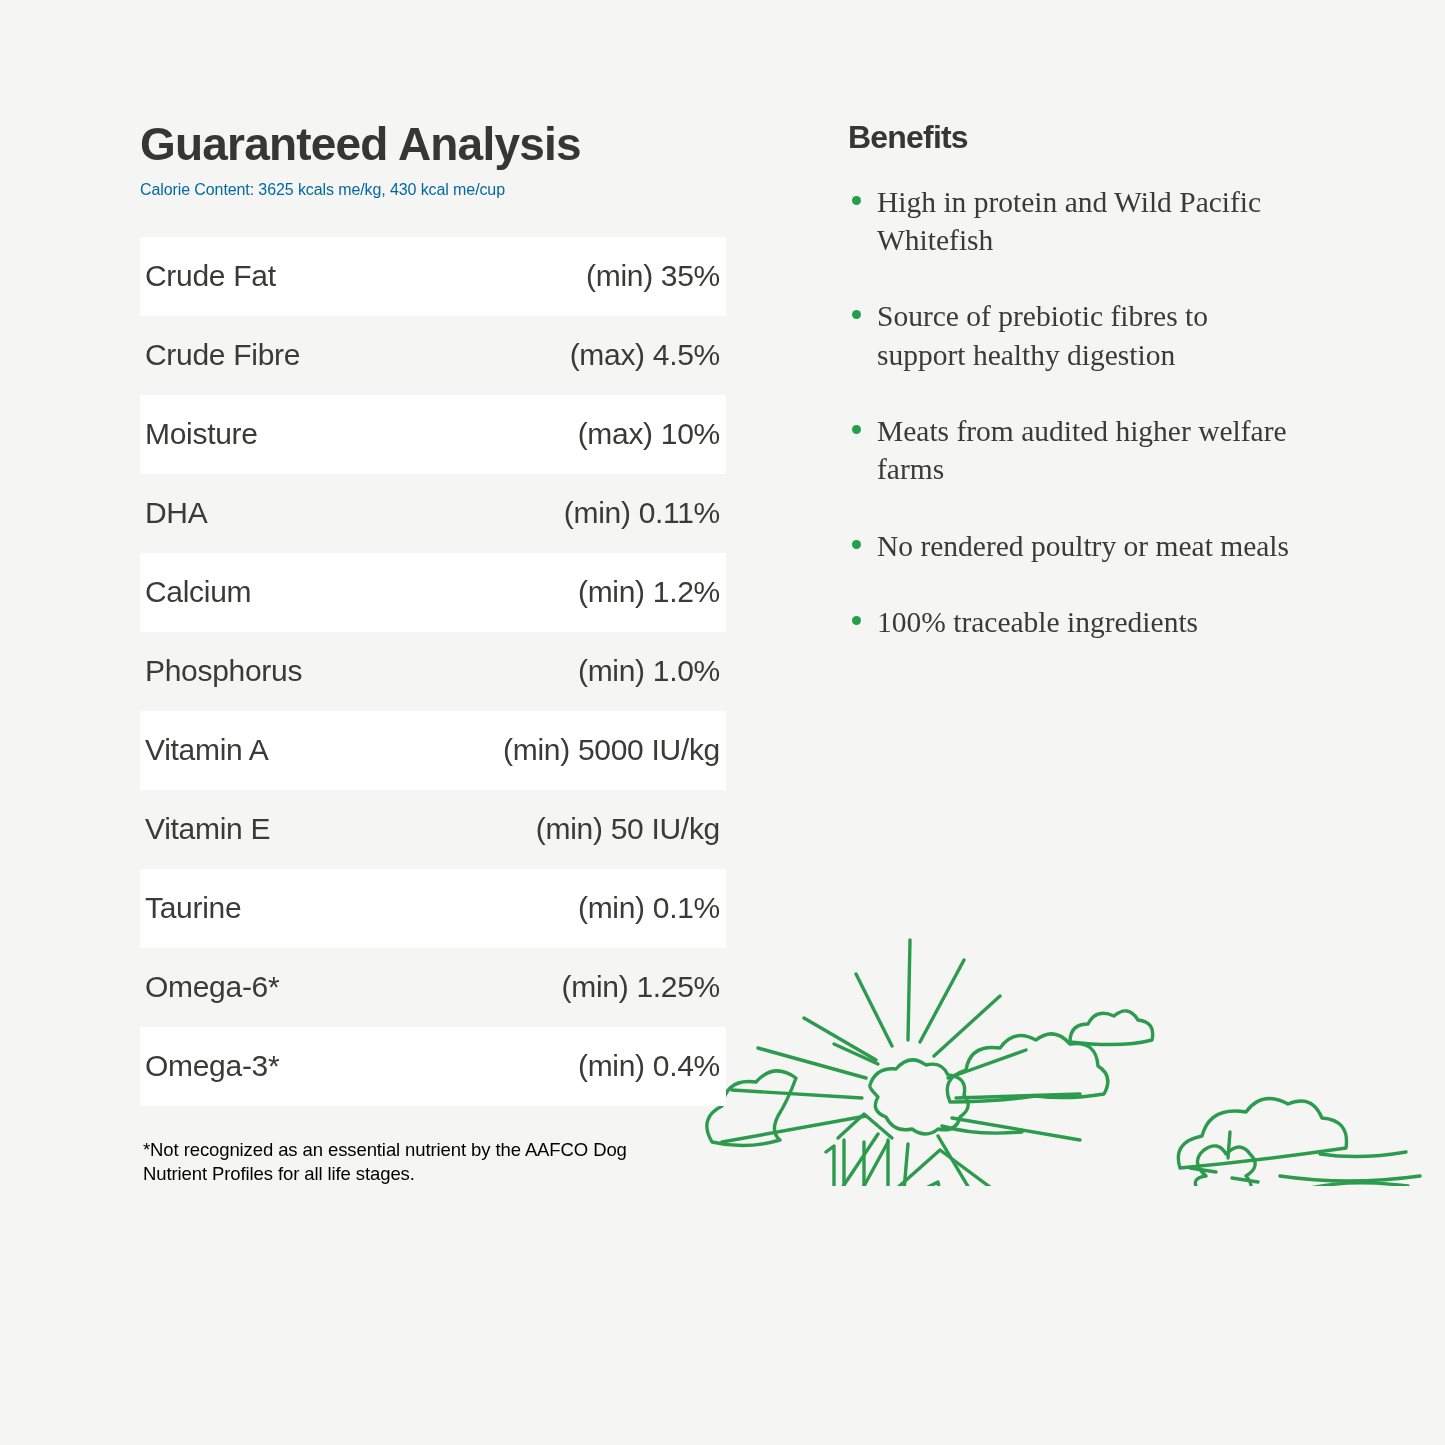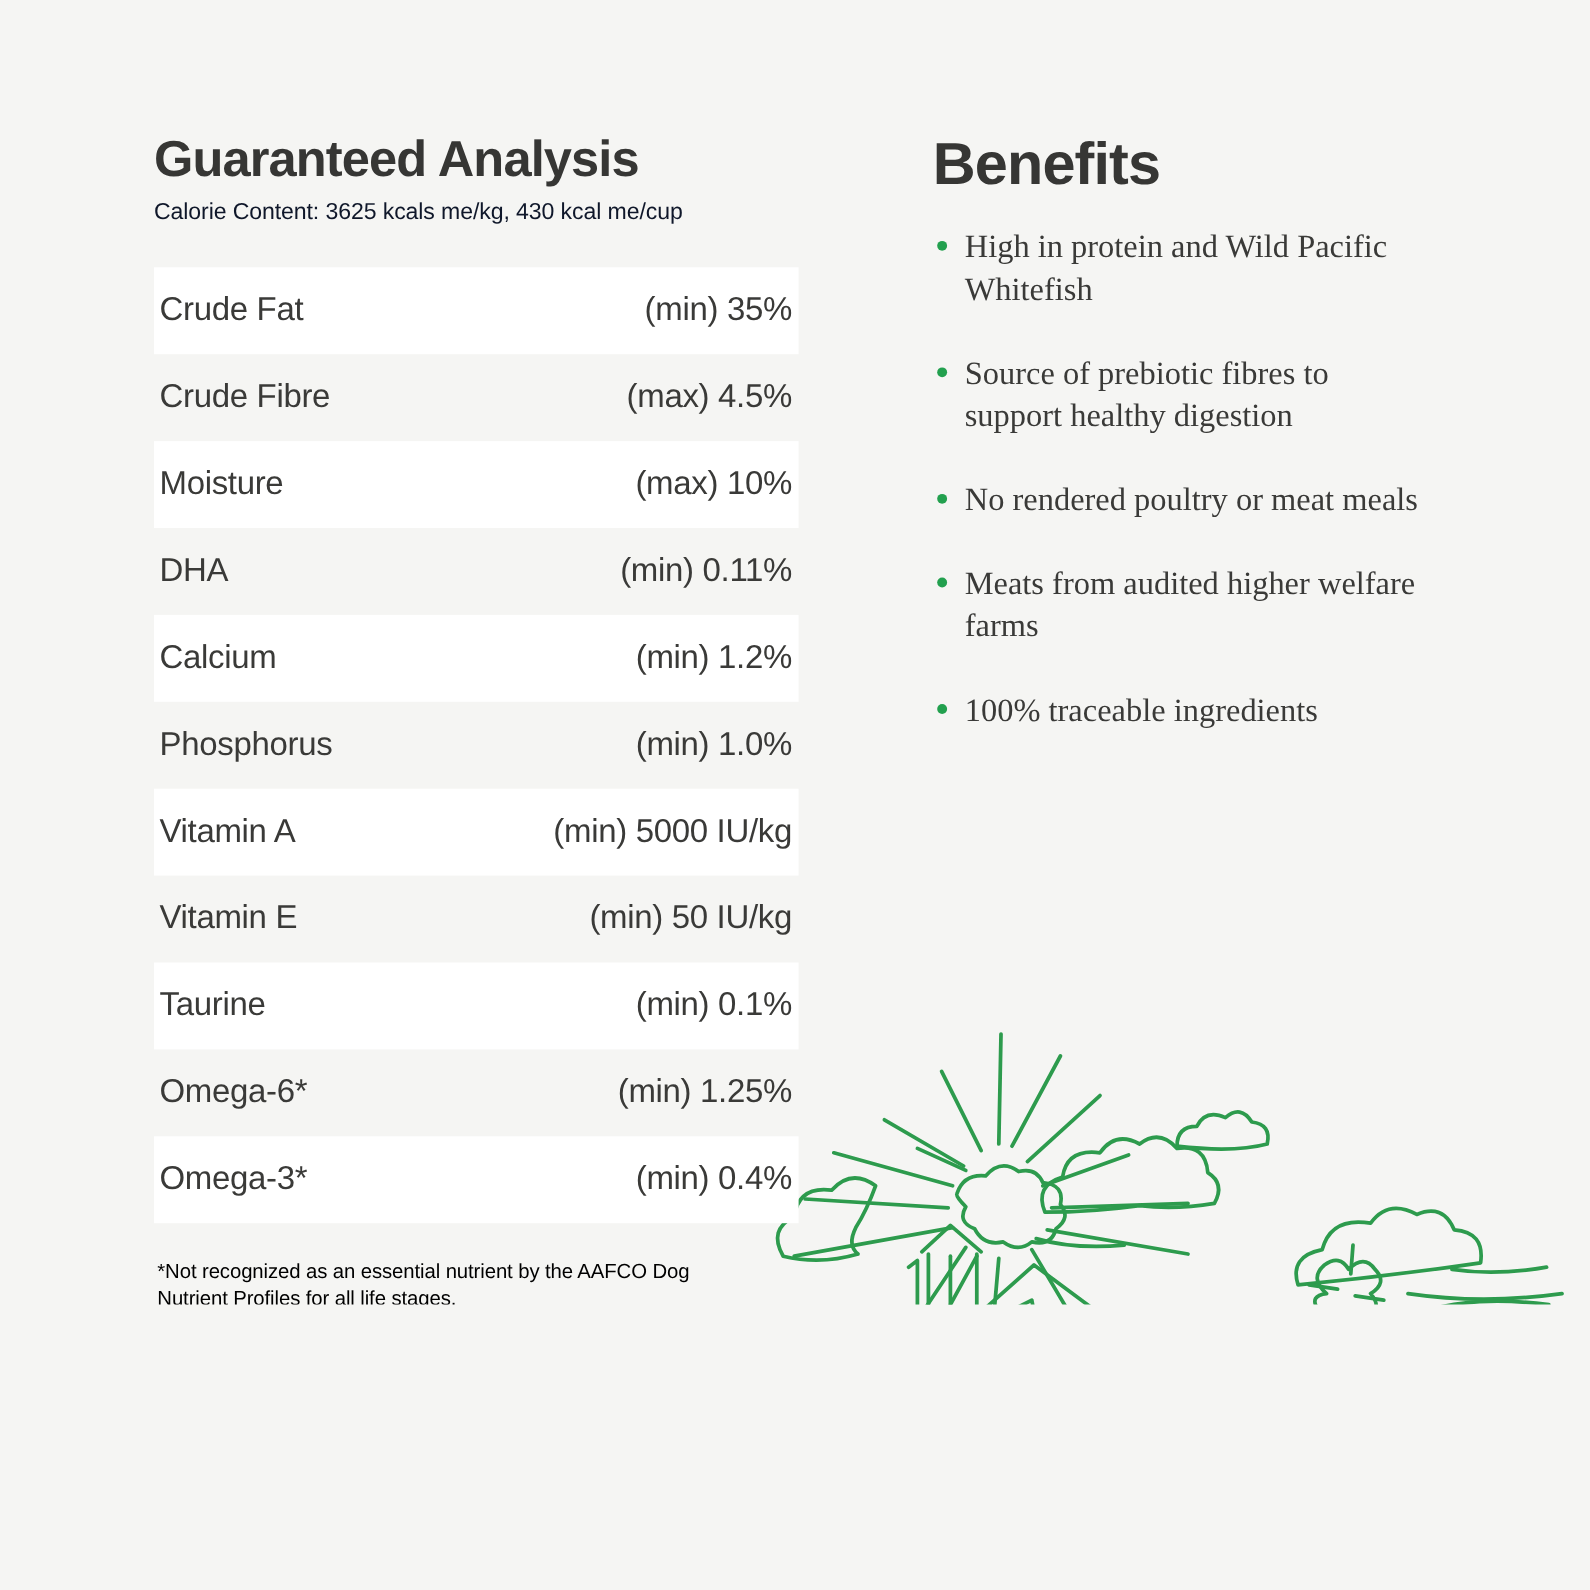--- a/index.html
+++ b/index.html
@@ -45,22 +45,22 @@
   #analysis-title {
     font-size: 46px;
     font-weight: 700;
     color: #363634;
     letter-spacing: -0.8px;
     line-height: 1.08;
   }
 
   #calorie-content {
     margin-top: 11px;
-    font-size: 21px;
-    color: #0f172a;
+    font-size: 16px;
+    color: #0369a1;
     letter-spacing: -0.1px;
   }
 
   #analysis-table {
     margin-top: 38px;
     width: 586px;
   }
 
   .analysis-row {
     display: flex;
@@ -98,21 +98,21 @@
   
   #benefits-panel {
     position: absolute;
     left: 848px;
     top: 120px;
     width: 470px;
     z-index: 2;
   }
 
   #benefits-title {
-    font-size: 54px;
+    font-size: 32px;
     font-weight: 700;
     color: #363634;
     letter-spacing: -0.8px;
     line-height: 1.08;
   }
 
   #benefits-list {
     margin-top: 28px;
     list-style: none;
   }
@@ -455,25 +455,25 @@
       <li class="benefit-item">
         <span class="benefit-bullet"></span>
         <span>High in protein and Wild Pacific Whitefish</span>
       </li>
       <li class="benefit-item">
         <span class="benefit-bullet"></span>
         <span>Source of prebiotic fibres to support healthy digestion</span>
       </li>
       <li class="benefit-item">
         <span class="benefit-bullet"></span>
-        <span>No rendered poultry or meat meals</span>
+        <span>Meats from audited higher welfare farms</span>
       </li>
       <li class="benefit-item">
         <span class="benefit-bullet"></span>
-        <span>Meats from audited higher welfare farms</span>
+        <span>No rendered poultry or meat meals</span>
       </li>
       <li class="benefit-item">
         <span class="benefit-bullet"></span>
         <span>100% traceable ingredients</span>
       </li>
     </ul>
   </section>
 
 </div>
 

